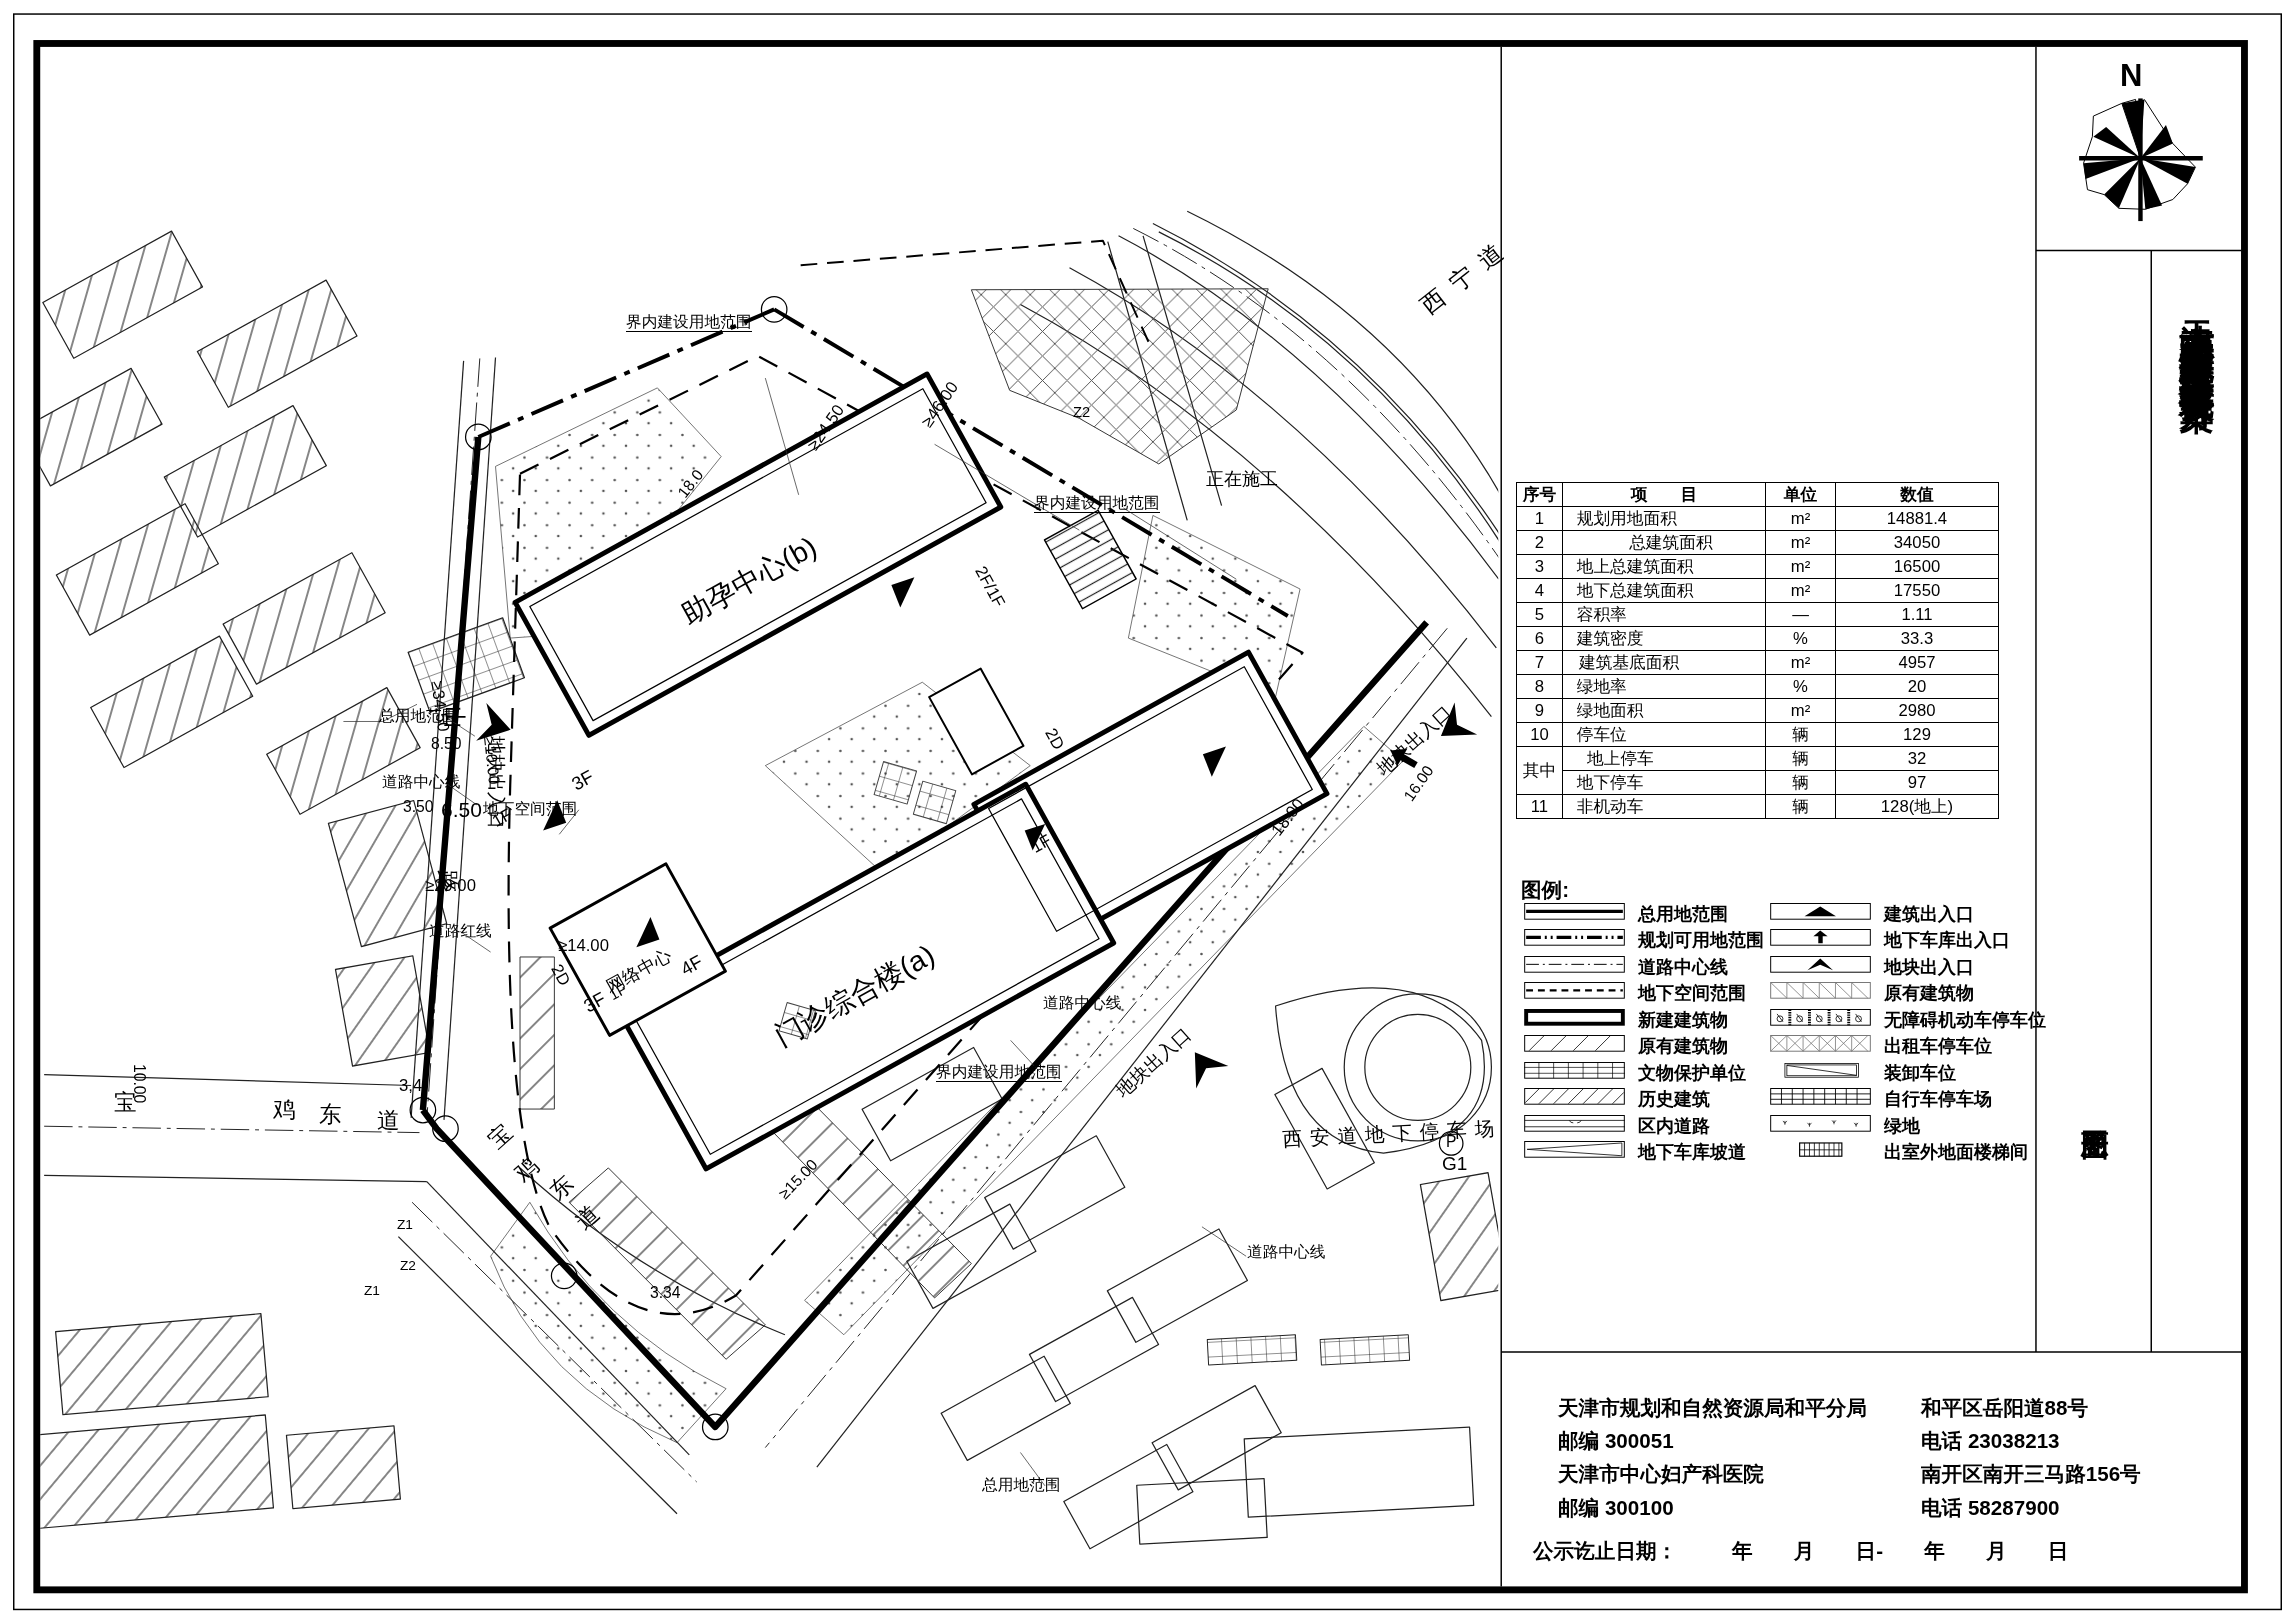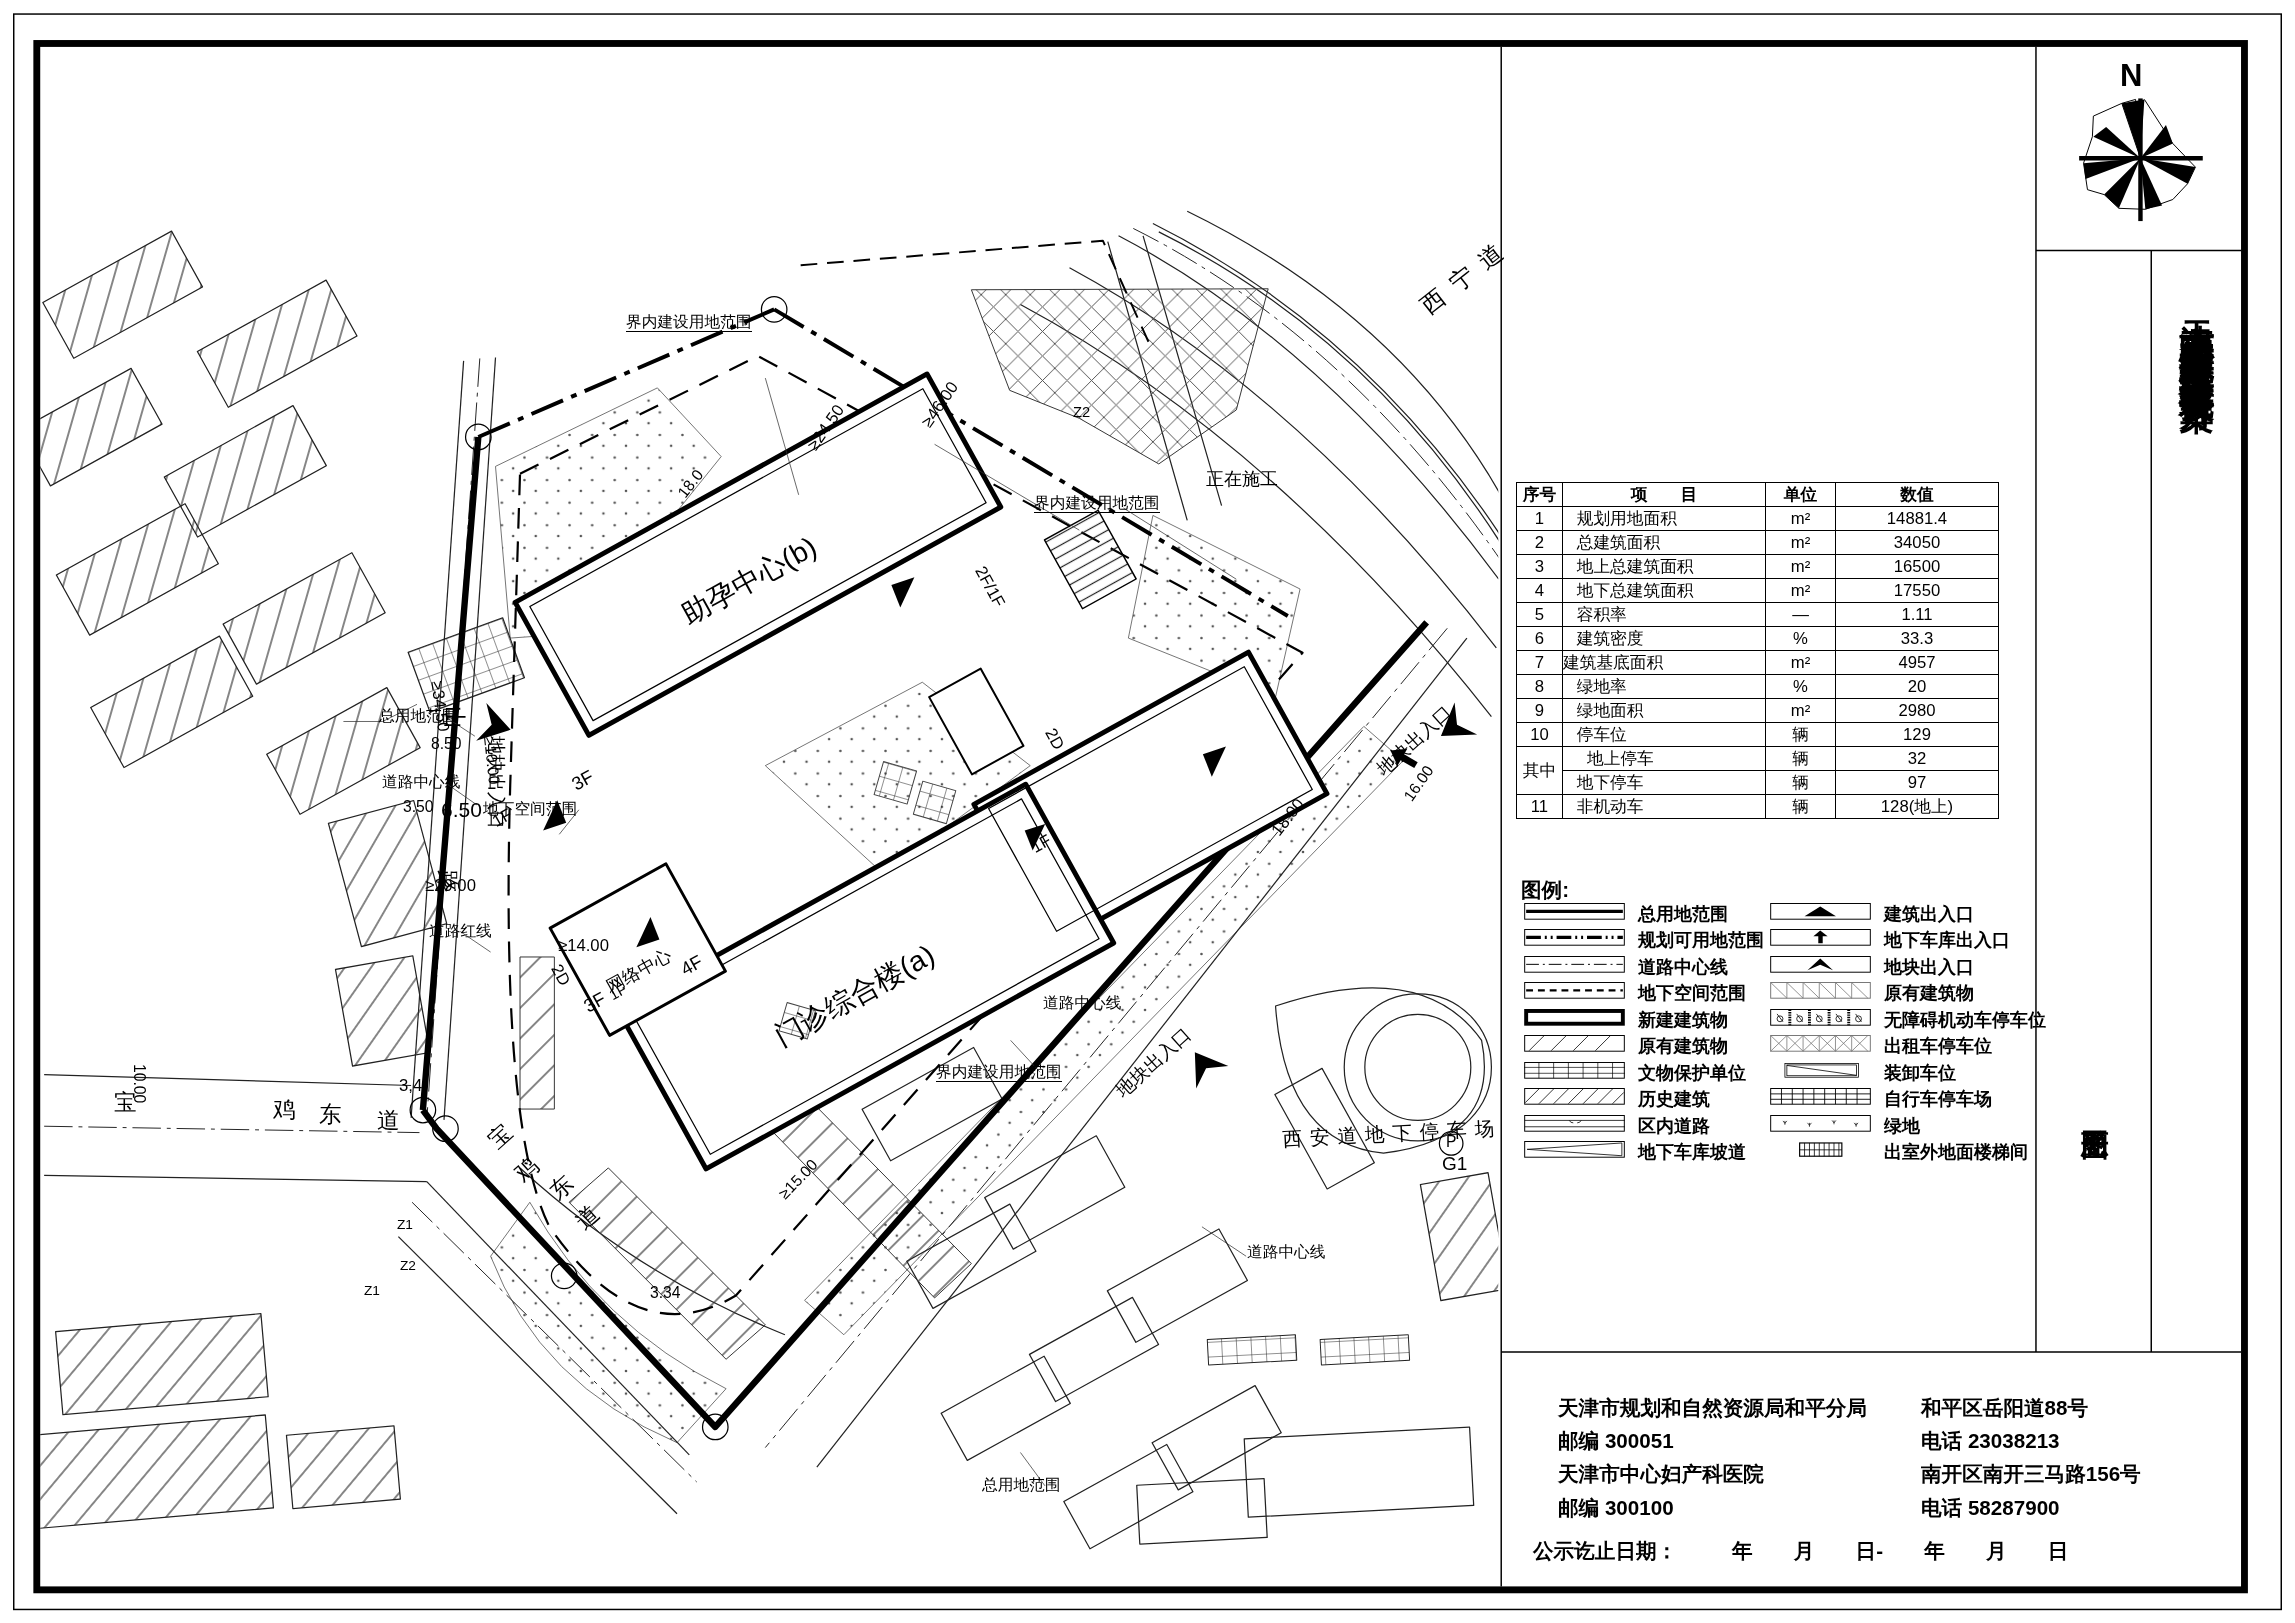--- a/index.html
+++ b/index.html
@@ -285,21 +285,21 @@
           <td style="width: 162px; font-weight: bold;">数值</td>
         </tr>
         <tr>
           <td>1</td>
           <td style="text-align: left; padding-left: 13.7px;">规划用地面积</td>
           <td>m²</td>
           <td>14881.4</td>
         </tr>
         <tr>
           <td>2</td>
-          <td style="text-align: left; padding-left: 13.7px; margin-top: 40px;">总建筑面积</td>
+          <td style="text-align: center; padding-left: 13.7px; margin-top: 40px;">总建筑面积</td>
           <td>m²</td>
           <td>34050</td>
         </tr>
         <tr>
           <td>3</td>
           <td style="text-align: left; padding-left: 13.7px;">地上总建筑面积</td>
           <td>m²</td>
           <td>16500</td>
         </tr>
         <tr>
@@ -315,21 +315,21 @@
           <td>1.11</td>
         </tr>
         <tr>
           <td>6</td>
           <td style="text-align: left; padding-left: 13.7px;">建筑密度</td>
           <td>%</td>
           <td>33.3</td>
         </tr>
         <tr>
           <td>7</td>
-          <td style="text-align: left; padding-left: 0;">建筑基底面积</td>
+          <td style="text-align: left; padding-left: 16px;">建筑基底面积</td>
           <td>m²</td>
           <td>4957</td>
         </tr>
         <tr>
           <td>8</td>
           <td style="text-align: left; padding-left: 13.7px;">绿地率</td>
           <td>%</td>
           <td>20</td>
         </tr>
         <tr>

